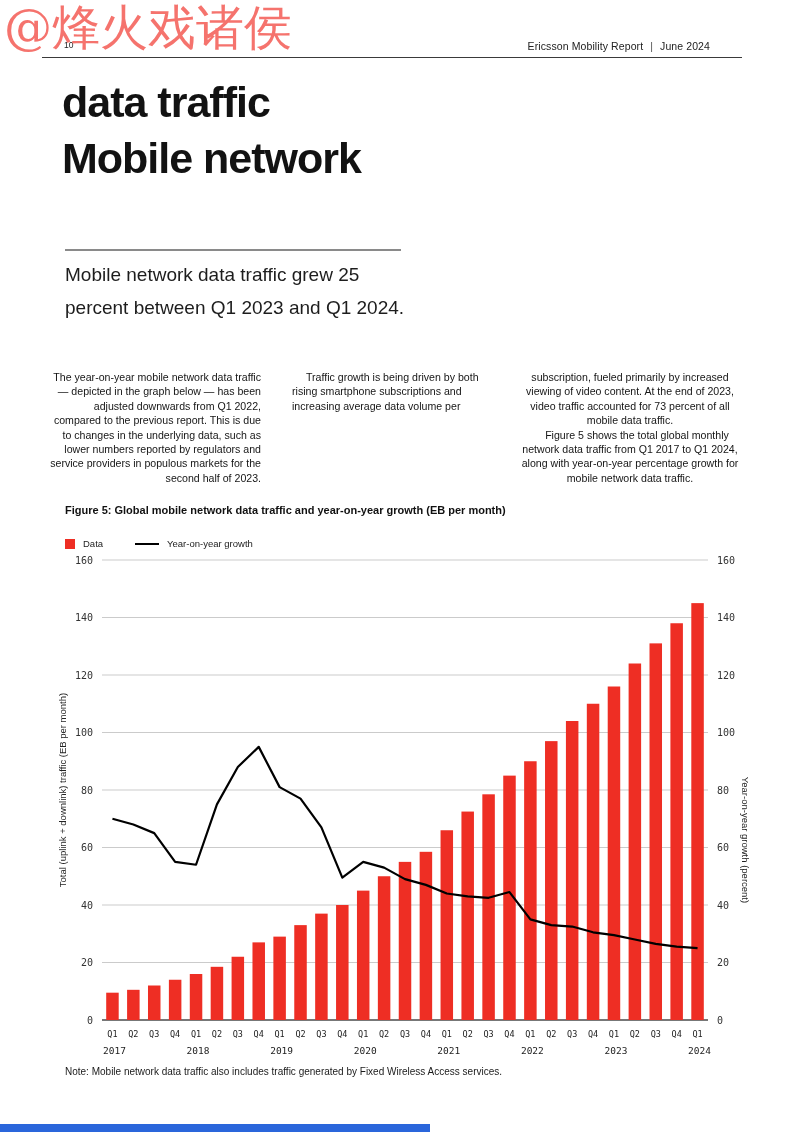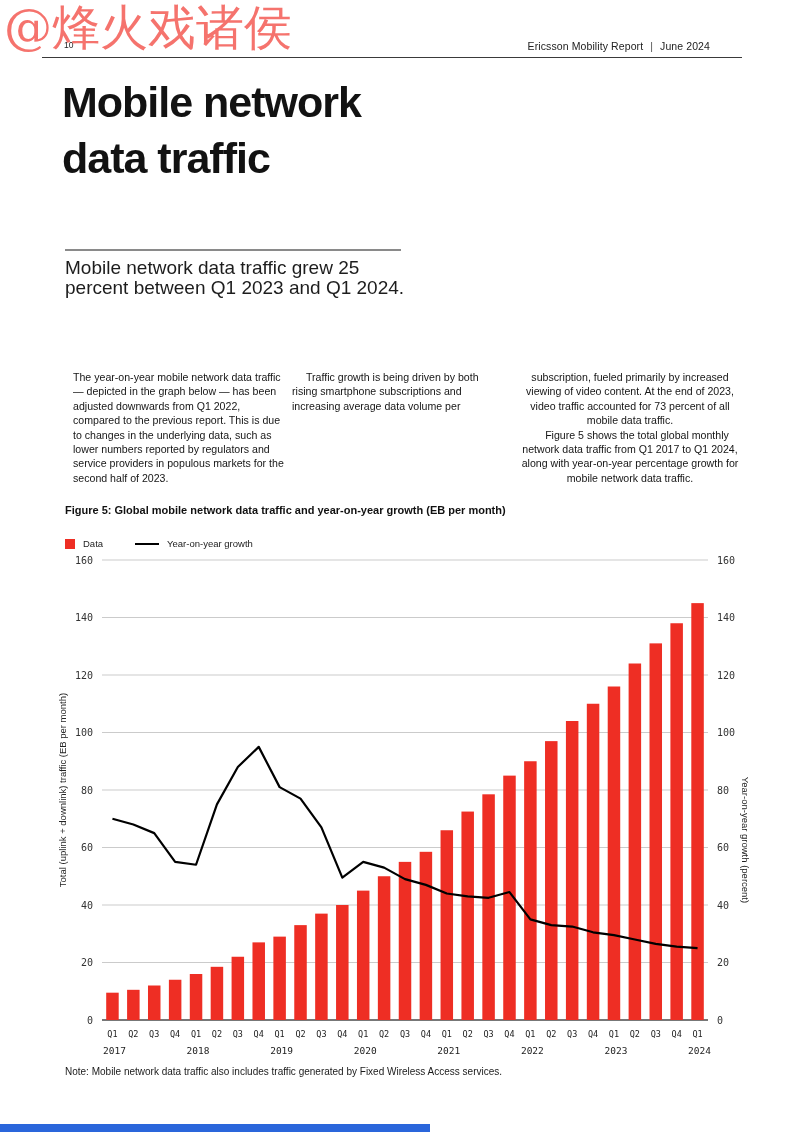--- a/index.html
+++ b/index.html
@@ -11,26 +11,26 @@
 
   .hdr-page-num{position:absolute;left:64px;top:40px;font-size:8.5px;color:#222;}
   .hdr-right{position:absolute;right:58px;top:40px;font-size:10.5px;color:#222;letter-spacing:.1px;padding-left:48px;}
   .hdr-right .sep{margin:0 7px;color:#555;}
   .hdr-rule{position:absolute;left:42px;top:57px;width:700px;height:1px;background:#3a3a3a;}
 
   .page-title{position:absolute;left:62px;top:74px;font-size:43px;line-height:56px;
     font-weight:700;letter-spacing:-1px;color:#121212;}
 
   .intro-rule{position:absolute;left:65px;top:249px;width:336px;height:2px;background:#8a8a8a;}
-  .intro-text{position:absolute;left:65px;top:258px;width:360px;font-size:19px;line-height:20px;color:#1d1d1d;}
+  .intro-text{position:absolute;left:65px;top:258px;width:360px;font-size:19px;line-height:33px;color:#1d1d1d;}
 
   .col{position:absolute;top:370px;font-size:10.6px;line-height:14.4px;color:#151515;}
   .col p{margin:0;}
   .col p.indent{text-indent:14px;}
-  .col-1{left:73px;width:214px;}
+  .col-1{left:47px;width:214px;text-align:right;}
   .col-2{left:292px;width:214px;}
   .col-3{left:520px;width:220px;text-align:center;}
 
   .fig-caption{position:absolute;left:65px;top:504px;font-size:11px;font-weight:700;color:#111;}
   .legend{position:absolute;left:65px;top:538px;display:flex;align-items:center;font-size:9.5px;color:#222;}
   .legend .swatch{width:10px;height:10px;display:inline-block;margin-right:8px;}
   .legend .lg-line{width:24px;height:2px;background:#000;display:inline-block;margin:0 8px 0 32px;}
 
   .chart-wrap{position:absolute;left:40px;top:550px;width:720px;height:516px;}
 
@@ -45,22 +45,22 @@
 
   <div class="watermark" style="color: rgb(244, 96, 90);">@烽火戏诸侯</div>
 
   <div class="hdr-page-num">10</div>
   <div class="hdr-right">
     <span>Ericsson Mobility Report</span><span class="sep">|</span><span>June 2024</span>
   </div>
   <div class="hdr-rule"></div>
 
   <div class="page-title">
+    <div>data traffic</div>
     <div>Mobile network</div>
-    <div>data traffic</div>
   </div>
 
   <div class="intro-rule"></div>
   <div class="intro-text">Mobile network data traffic grew 25 percent between Q1 2023 and Q1 2024.</div>
 
   <div class="col col-1">
       <p>The year-on-year mobile network data traffic — depicted in the graph below — has been adjusted downwards from Q1 2022, compared to the previous report. This is due to changes in the underlying data, such as lower numbers reported by regulators and service providers in populous markets for the second half of 2023.</p>
     </div>
   <div class="col col-2">
       <p class="indent">Traffic growth is being driven by both rising smartphone subscriptions and increasing average data volume per</p>

